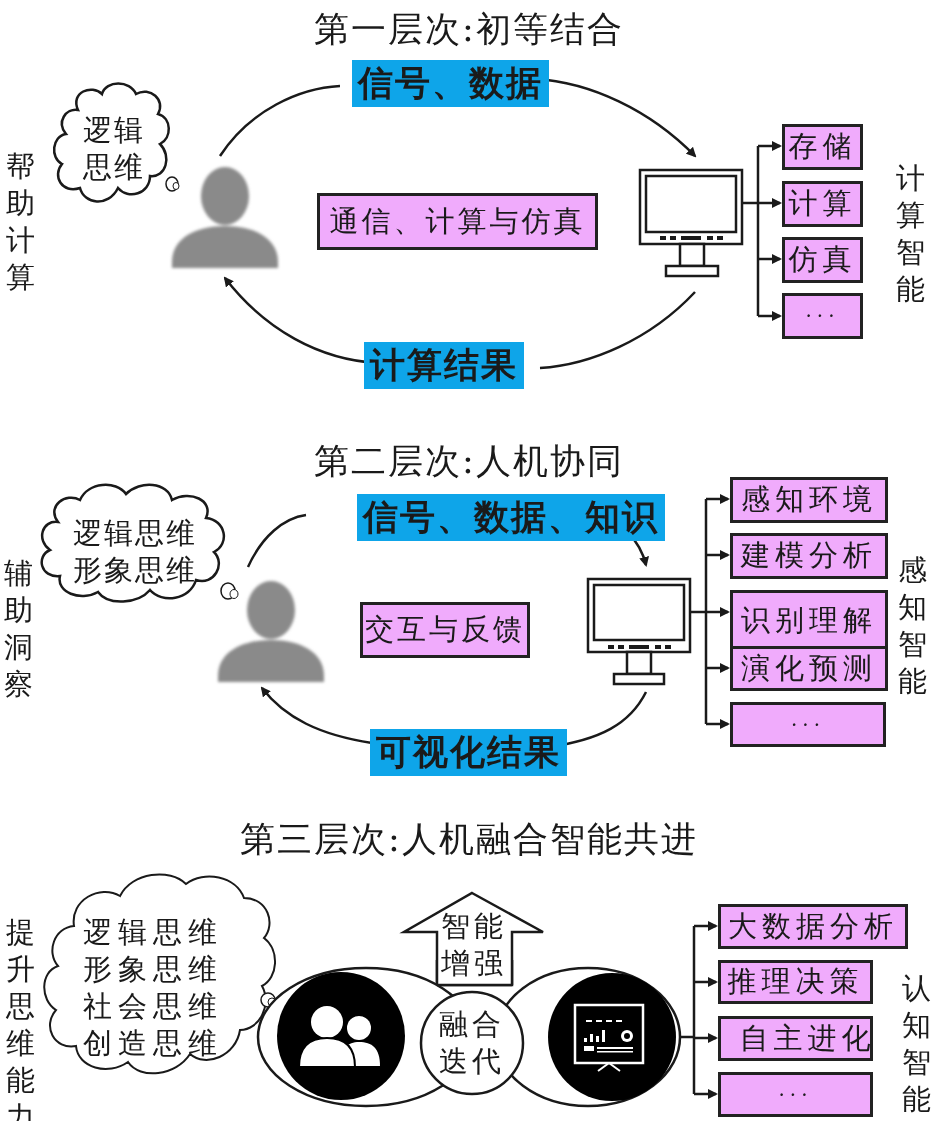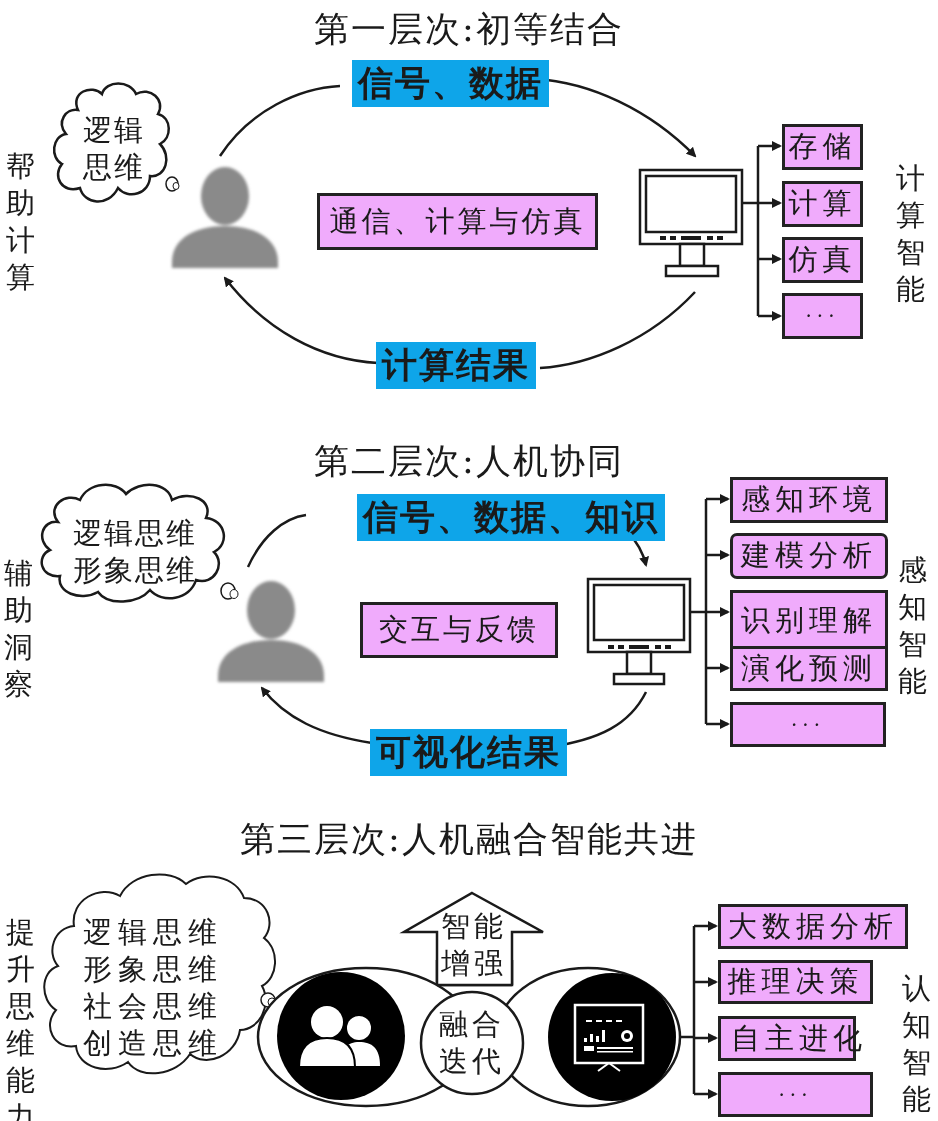--- a/index.html
+++ b/index.html
@@ -153,39 +153,39 @@
 </svg>
 
 <div class="abs title" style="left:0;width:938px;top:6px;text-align:center;">第一层次:初等结合</div>
 <div class="abs vlabel" style="left:6px;top:148px;">帮助计算</div>
 <div class="abs vlabel" style="left:896px;top:160px;">计算智能</div>
 <div class="abs cloud-text" style="left:72px;top:112px;width:84px;">
   <div>逻辑</div>
   <div>思维</div>
 </div>
 <div class="abs flow-label" style="left:352px;top:60px;">信号、数据</div>
-<div class="abs flow-label" style="left:376px;top:342px;text-align:center;">计算结果</div>
+<div class="abs flow-label" style="left:364px;top:342px;text-align:center;">计算结果</div>
 <div class="abs box mid" style="left:317px;top:193px;width:281px;height:57px;">通信、计算与仿真</div>
 <div class="abs box" style="left:782px;top:124px;width:81px;height:46px;">存储</div>
 <div class="abs box" style="left:782px;top:181px;width:81px;height:46px;">计算</div>
 <div class="abs box" style="left:782px;top:237px;width:81px;height:46px;">仿真</div>
 <div class="abs box" style="left:782px;top:293px;width:81px;height:46px;font-size:20px;">···</div>
 
 <div class="abs title" style="left:0;width:938px;top:438px;text-align:center;">第二层次:人机协同</div>
 <div class="abs vlabel" style="left:4px;top:555px;">辅助洞察</div>
 <div class="abs vlabel" style="left:898px;top:552px;">感知智能</div>
 <div class="abs cloud-text" style="left:60px;top:515px;width:150px;">
   <div>逻辑思维</div>
   <div>形象思维</div>
 </div>
 <div class="abs flow-label" style="left:318px;top:494px;margin-left:39px;">信号、数据、知识</div>
 <div class="abs flow-label" style="left:370px;top:729px;">可视化结果</div>
-<div class="abs box" style="left:360px;top:602px;width:198px;height:56px;letter-spacing:3px;">交互与反馈</div>
+<div class="abs box" style="left:360px;top:602px;width:170px;height:56px;letter-spacing:3px;">交互与反馈</div>
 <div class="abs box" style="left:730px;top:477px;width:158px;height:46px;">感知环境</div>
-<div class="abs box" style="left:730px;top:533px;width:158px;height:46px;border-radius:7px;">建模分析</div>
+<div class="abs box" style="left:730px;top:533px;width:158px;height:46px;">建模分析</div>
 <div class="abs box" style="left:730px;top:590px;width:158px;height:62px;">识别理解</div>
 <div class="abs box" style="left:730px;top:646px;width:158px;height:45px;">演化预测</div>
 <div class="abs box" style="left:730px;top:702px;width:156px;height:45px;font-size:20px;">···</div>
 
 <div class="abs title" style="left:0;width:938px;top:816px;text-align:center;">第三层次:人机融合智能共进</div>
 <div class="abs vlabel" style="left:6px;top:914px;">提升思维能力</div>
 <div class="abs vlabel" style="left:902px;top:970px;">认知智能</div>
 <div class="abs cloud-text" style="left:78px;top:914px;width:150px;letter-spacing:6px;">
   <div>逻辑思维</div>
   <div>形象思维</div>
@@ -195,14 +195,14 @@
 <div class="abs cloud-text" style="left:438px;top:908px;width:72px;letter-spacing:4px;">
   <div>智能</div>
   <div>增强</div>
 </div>
 <div class="abs cloud-text" style="left:432px;top:1006px;width:80px;letter-spacing:4px;">
   <div>融合</div>
   <div>迭代</div>
 </div>
 <div class="abs box" style="left:718px;top:904px;width:190px;height:45px;">大数据分析</div>
 <div class="abs box" style="left:718px;top:960px;width:155px;height:44px;">推理决策</div>
-<div class="abs box" style="left:718px;top:1016px;width:138px;height:45px;padding-left:24px;">自主进化</div>
+<div class="abs box" style="left:718px;top:1016px;width:155px;height:45px;padding-left:24px;">自主进化</div>
 <div class="abs box" style="left:718px;top:1072px;width:155px;height:45px;font-size:20px;">···</div>
 
 </body></html>

